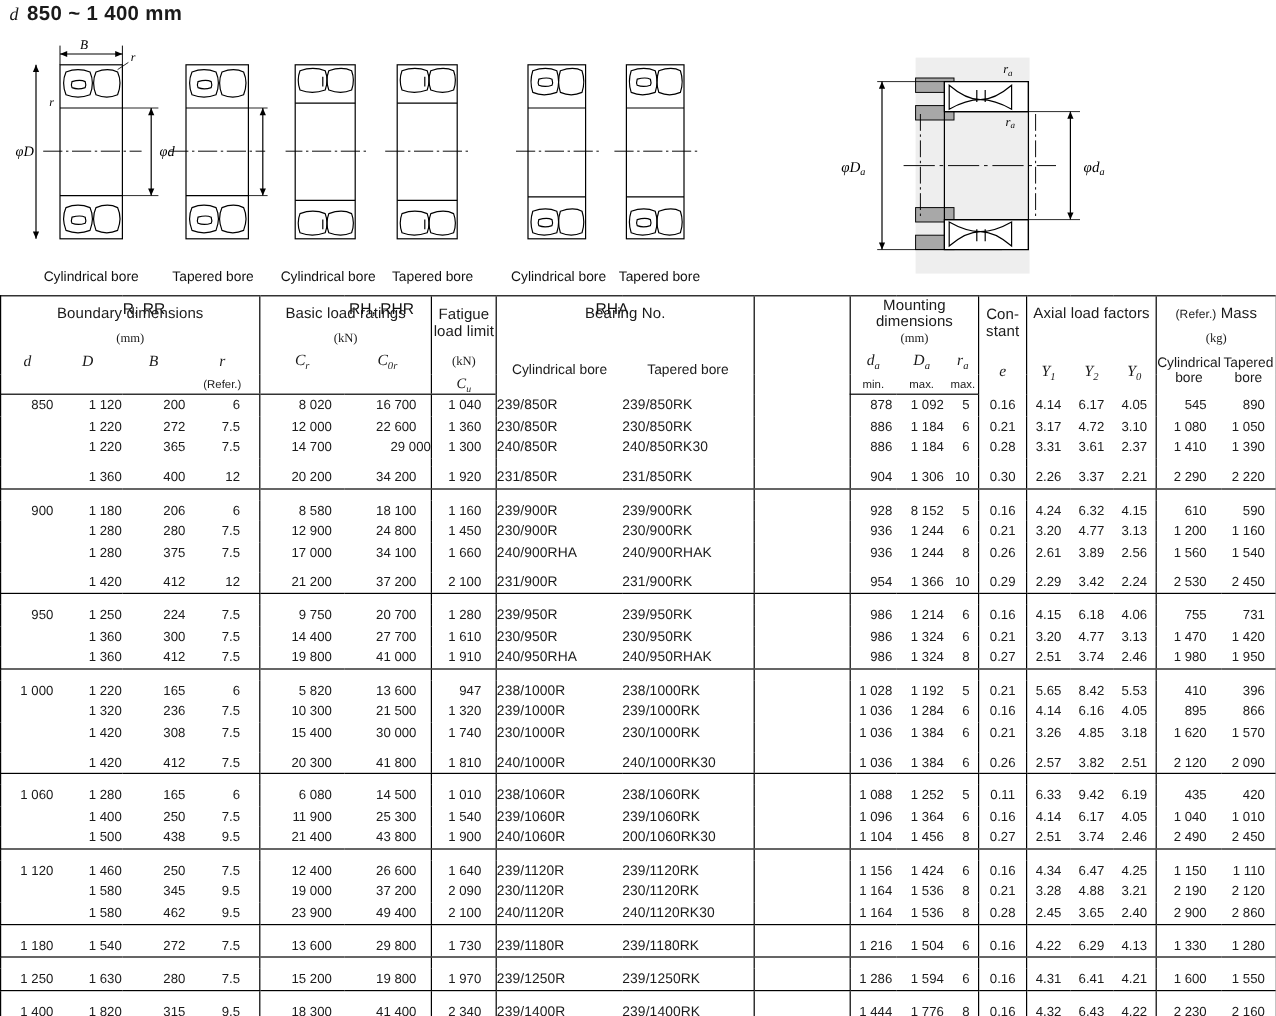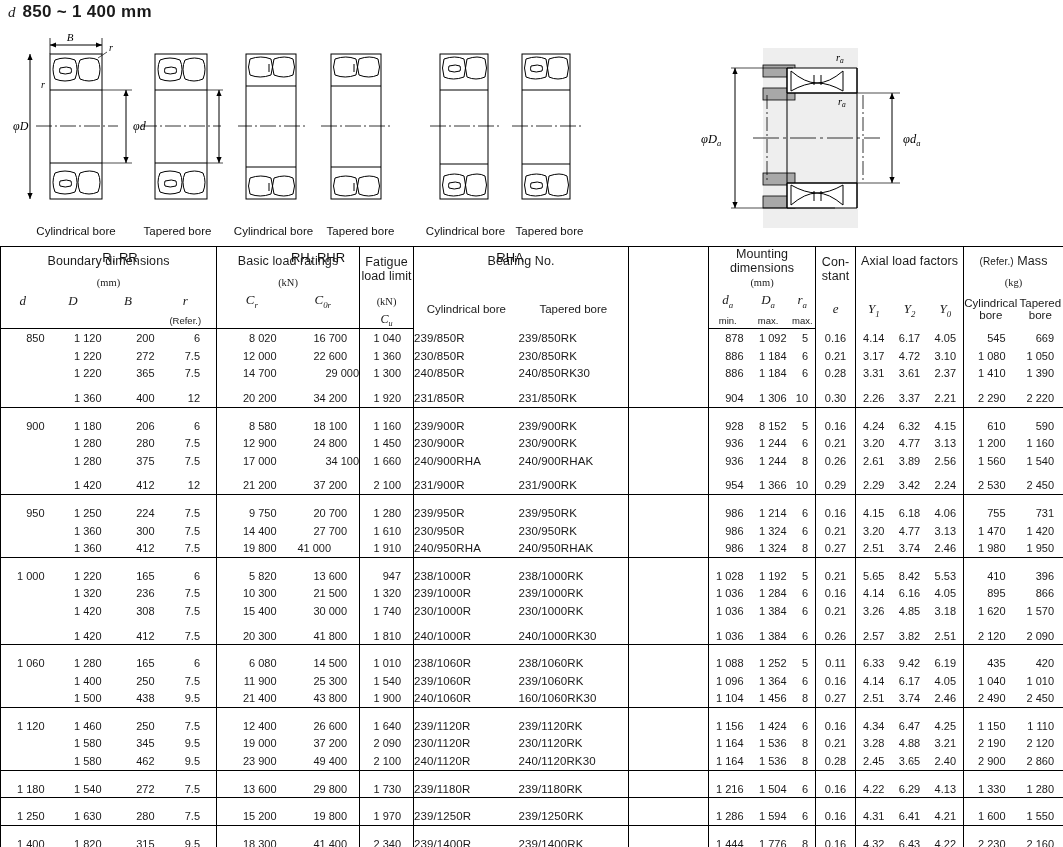--- a/index.html
+++ b/index.html
@@ -454,21 +454,21 @@
           <td class="l bno">239/850RK</td>
           <td class="bl"></td>
           <td class="d bl" style="padding-right:3px">878</td>
           <td class="d" style="padding-right:3px">1 092</td>
           <td class="d" style="padding-right:7px">5</td>
           <td class="c bl">0.16</td>
           <td class="c bl">4.14</td>
           <td class="c">6.17</td>
           <td class="c">4.05</td>
           <td class="d bl" style="padding-right:12px">545</td>
-          <td class="d br" style="padding-right:9px">669</td>
+          <td class="d br" style="padding-right:9px">890</td>
         </tr>
         <tr>
           <td class="bl"></td>
           <td class="d">1 220</td>
           <td class="d">272</td>
           <td class="d" style="padding-right:16px">7.5</td>
           <td class="d bl" style="padding-right:10px">12 000</td>
           <td class="d" style="padding-right:12px">22 600</td>
           <td class="d bl" style="padding-right:12px">1 360</td>
           <td class="l bno bl">230/850R</td>
@@ -609,21 +609,21 @@
           <td class="c">3.13</td>
           <td class="d bl" style="padding-right:12px">1 200</td>
           <td class="d br" style="padding-right:9px">1 160</td>
         </tr>
         <tr>
           <td class="bl"></td>
           <td class="d">1 280</td>
           <td class="d">375</td>
           <td class="d" style="padding-right:16px">7.5</td>
           <td class="d bl" style="padding-right:10px">17 000</td>
-          <td class="d" style="padding-right:0">34 100</td>
+          <td class="d" style="padding-right:12px">34 100</td>
           <td class="d bl" style="padding-right:12px">1 660</td>
           <td class="l bno bl">240/900RHA</td>
           <td class="l bno">240/900RHAK</td>
           <td class="bl"></td>
           <td class="d bl" style="padding-right:3px">936</td>
           <td class="d" style="padding-right:3px">1 244</td>
           <td class="d" style="padding-right:7px">8</td>
           <td class="c bl">0.26</td>
           <td class="c bl">2.61</td>
           <td class="c">3.89</td>
@@ -735,21 +735,21 @@
           <td class="c">3.13</td>
           <td class="d bl" style="padding-right:12px">1 470</td>
           <td class="d br" style="padding-right:9px">1 420</td>
         </tr>
         <tr>
           <td class="bl bb-thin"></td>
           <td class="d bb-thin">1 360</td>
           <td class="d bb-thin">412</td>
           <td class="d bb-thin" style="padding-right:16px">7.5</td>
           <td class="d bl bb-thin" style="padding-right:10px">19 800</td>
-          <td class="d bb-thin" style="padding-right:28px">41 000</td>
+          <td class="d bb-thin" style="padding-right:12px">41 000</td>
           <td class="d bl bb-thin" style="padding-right:12px">1 910</td>
           <td class="l bno bl bb-thin">240/950RHA</td>
           <td class="l bno bb-thin">240/950RHAK</td>
           <td class="bl bb-thin"></td>
           <td class="d bl bb-thin" style="padding-right:3px">986</td>
           <td class="d bb-thin" style="padding-right:3px">1 324</td>
           <td class="d bb-thin" style="padding-right:7px">8</td>
           <td class="c bl bb-thin">0.27</td>
           <td class="c bl bb-thin">2.51</td>
           <td class="c bb-thin">3.74</td>
@@ -948,21 +948,21 @@
         </tr>
         <tr>
           <td class="bl bb-thin"></td>
           <td class="d bb-thin">1 500</td>
           <td class="d bb-thin">438</td>
           <td class="d bb-thin" style="padding-right:16px">9.5</td>
           <td class="d bl bb-thin" style="padding-right:10px">21 400</td>
           <td class="d bb-thin" style="padding-right:12px">43 800</td>
           <td class="d bl bb-thin" style="padding-right:12px">1 900</td>
           <td class="l bno bl bb-thin">240/1060R</td>
-          <td class="l bno bb-thin">160/1060RK30</td>
+          <td class="l bno bb-thin">200/1060RK30</td>
           <td class="bl bb-thin"></td>
           <td class="d bl bb-thin" style="padding-right:3px">1 104</td>
           <td class="d bb-thin" style="padding-right:3px">1 456</td>
           <td class="d bb-thin" style="padding-right:7px">8</td>
           <td class="c bl bb-thin">0.27</td>
           <td class="c bl bb-thin">2.51</td>
           <td class="c bb-thin">3.74</td>
           <td class="c bb-thin">2.46</td>
           <td class="d bl bb-thin" style="padding-right:12px">2 490</td>
           <td class="d br bb-thin" style="padding-right:9px">2 450</td>

